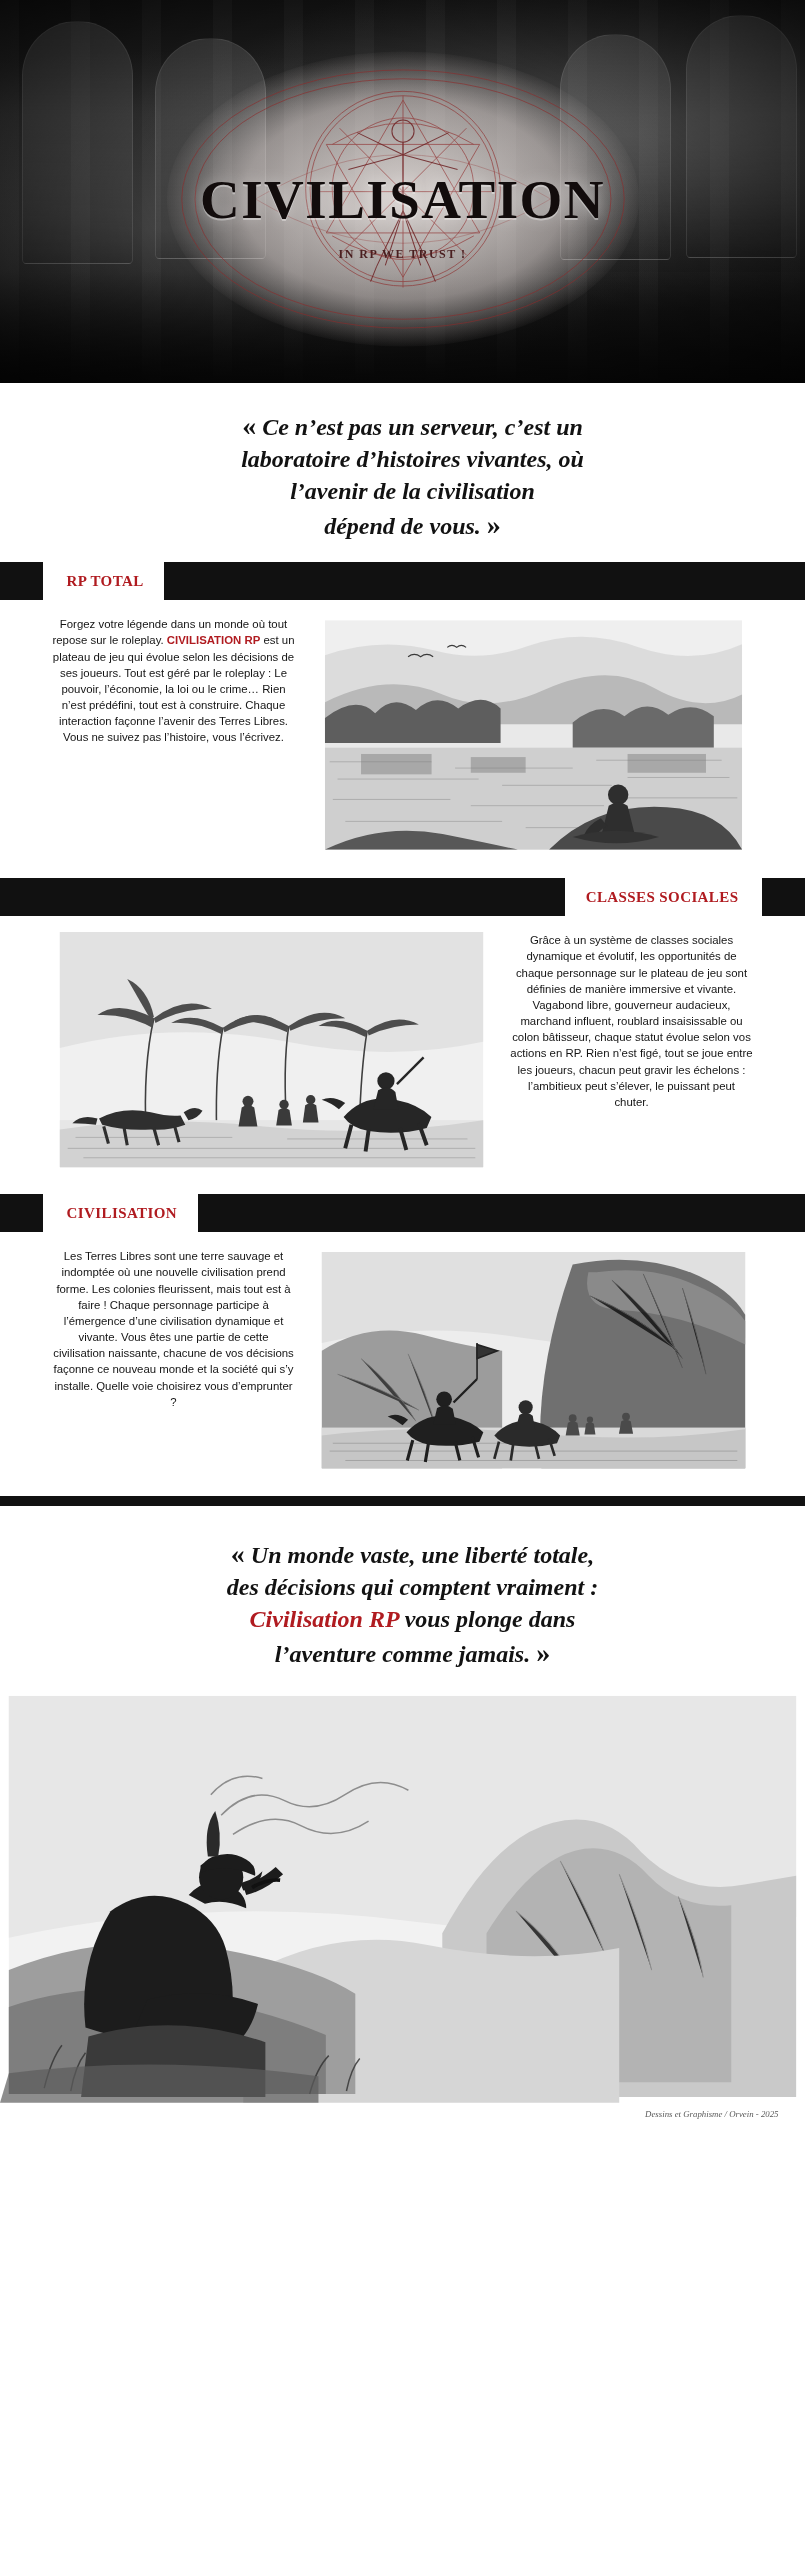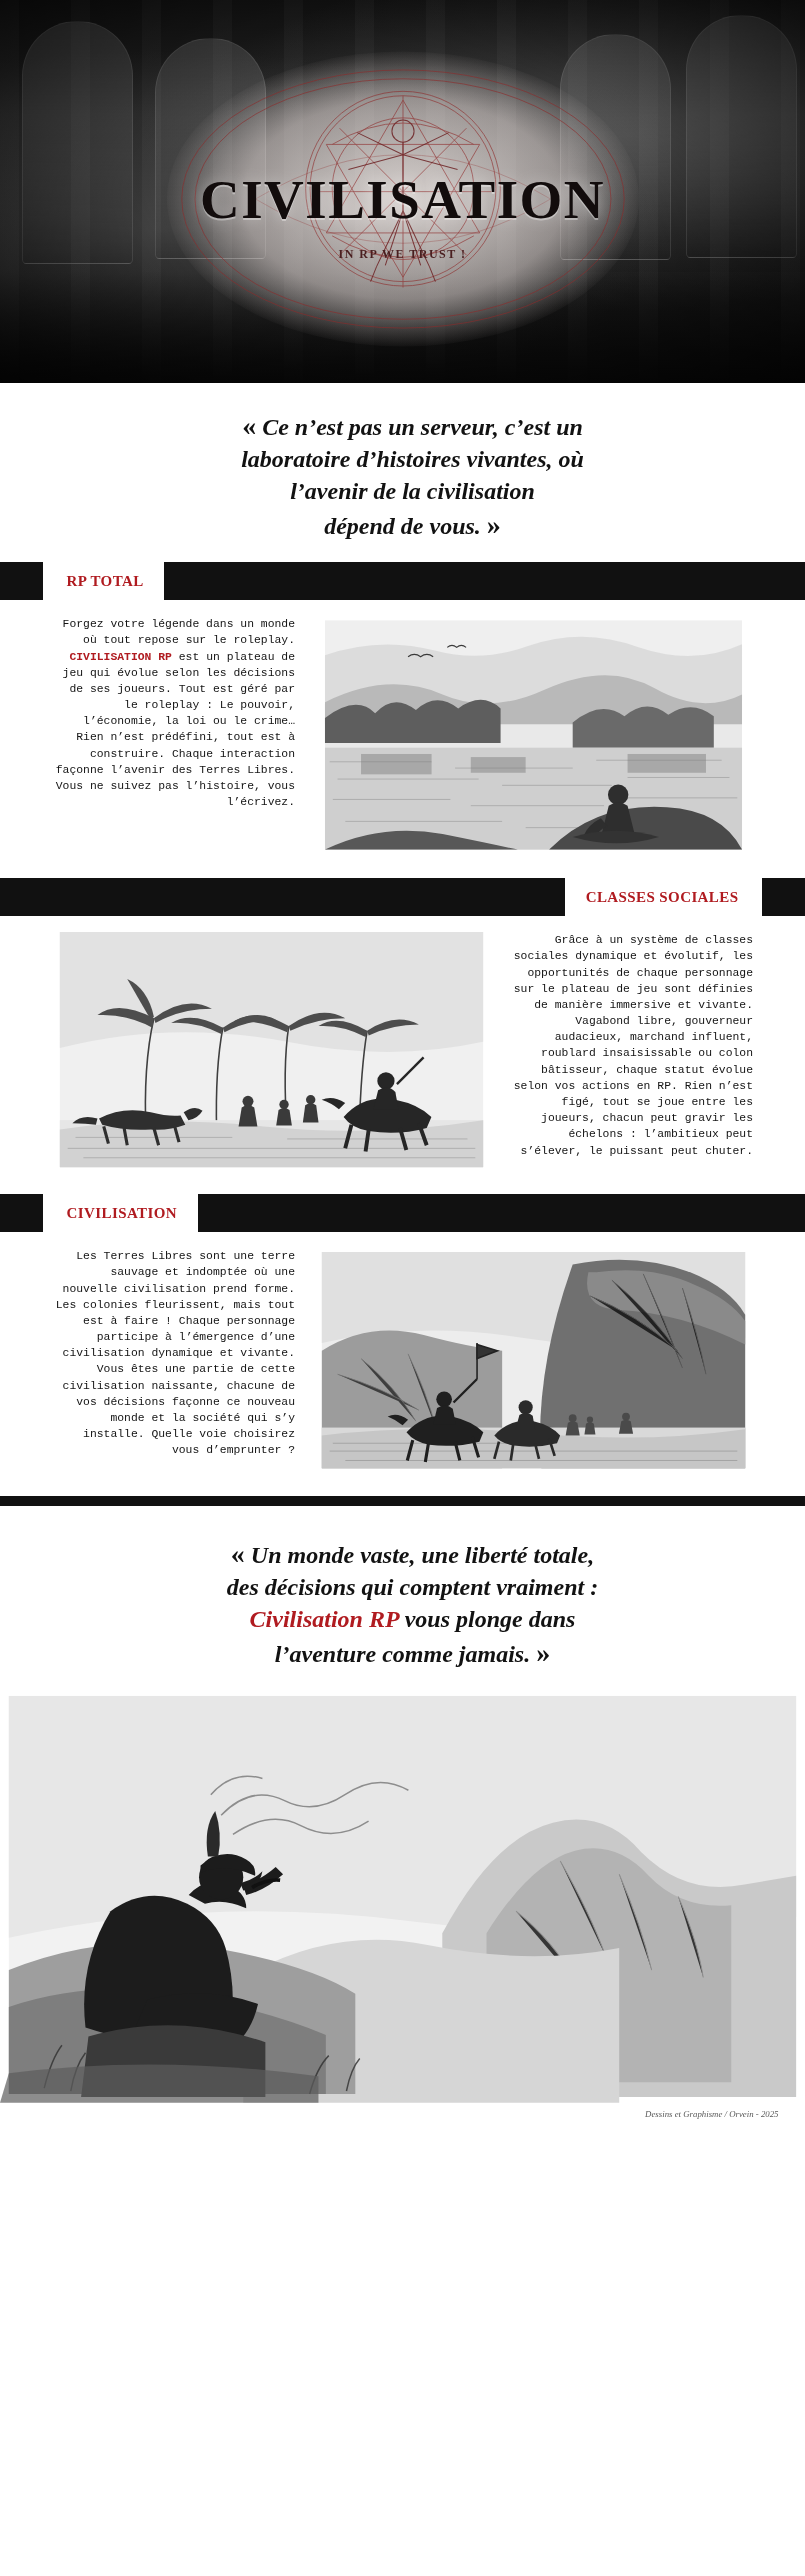--- a/index.html
+++ b/index.html
@@ -131,25 +131,25 @@
   
   .content-row {
     display: flex;
     gap: 19px;
     padding: 16px 52px 19px 52px;
     align-items: flex-start;
   }
   .content-row.reverse { flex-direction: row-reverse; }
   .col-text {
     flex: 0 0 243px;
-    font-family: Liberation Mono, monospace;
+    font-family: Liberation Sans, sans-serif;
     font-size: 11.4px;
     line-height: 1.42;
     color: #141414;
-    text-align: right;
+    text-align: center;
   }
   .col-text .em { color: #b01b20; font-weight: bold; }
   .col-art {
     flex: 1 1 auto;
     position: relative;
     min-height: 184px;
   }
 
   
   .art {

